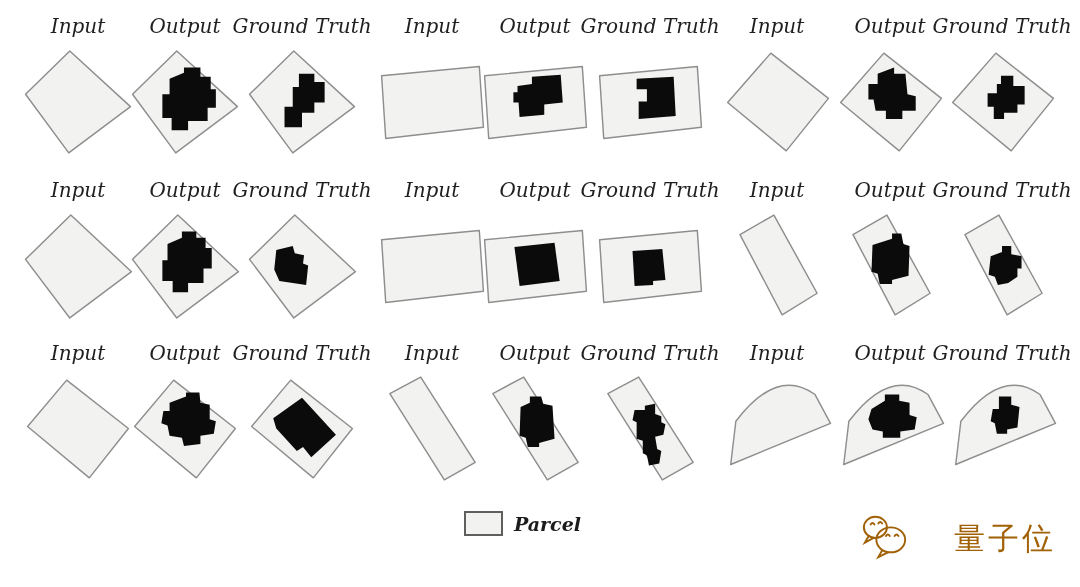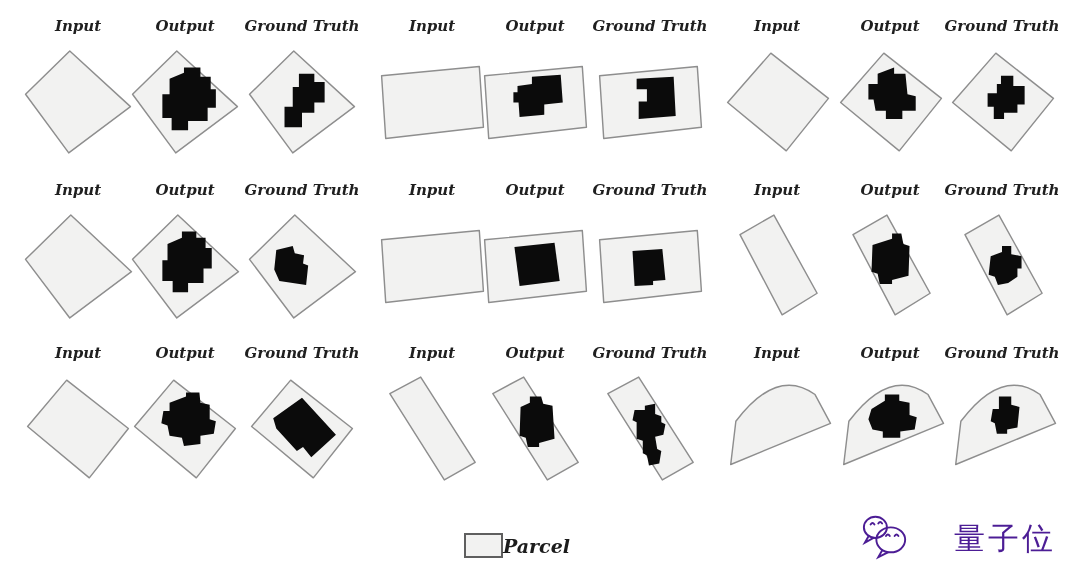--- a/index.html
+++ b/index.html
@@ -4,34 +4,34 @@
 <style>
   html,body{margin:0;padding:0;background:#ffffff;}
   .canvas{
     position:relative;width:1080px;height:587px;background:#ffffff;overflow:hidden;
     font-family:"DejaVu Serif", serif;
   }
   .cell{
     position:absolute;width:120px;display:flex;flex-direction:column;align-items:center;
   }
   .cell-label{
-    font-style:italic;font-weight:700;font-size:15px;line-height:20px;height:20px;
+    font-style:italic;font-weight:400;font-size:20px;line-height:20px;height:20px;
     color:var(--label-color,#1f1f1f);white-space:nowrap;
   }
   .cell svg{margin-top:12px;display:block;}
   .parcel-poly{
     fill:var(--parcel-fill,#f2f2f1);
     stroke:var(--parcel-stroke,#8e8e8e);
     stroke-width:1.4;stroke-linejoin:round;
   }
   .footprint-poly{fill:var(--footprint-fill,#0b0b0b);}
   .legend{
     position:absolute;left:464px;top:511px;display:flex;align-items:center;gap:26px;
   }
-  .legend-item{display:flex;align-items:center;margin-top:22px;}
+  .legend-item{display:flex;align-items:center;gap:11px;}
   .swatch{width:39px;height:25px;display:inline-block;box-sizing:border-box;}
   .swatch-parcel{background:var(--parcel-fill,#f2f2f1);border:2px solid var(--legend-border,#5f5f5f);}
   .swatch-footprint{background:var(--footprint-fill,#0b0b0b);}
   .legend-label{font-style:italic;font-weight:600;font-size:19px;color:#1c1c1c;white-space:nowrap;}
   .watermark{
     position:absolute;right:24px;top:512px;display:flex;align-items:center;gap:5px;
     color:#c8c8c8;
   }
   .watermark-text{
     font-family:"DejaVu Sans", sans-serif;font-size:31px;font-weight:500;
@@ -226,21 +226,21 @@
       </div>
     </div>
 
   <div class="legend">
     <div class="legend-item">
       <span class="swatch swatch-parcel"></span>
       <span class="legend-label">Parcel</span>
     </div>
   </div>
 
-  <div class="watermark" style="color: #4c1d95; gap: 43px;">
+  <div class="watermark" style="color: #a16207; gap: 43px;">
     <span>
       <svg width="52" height="48" viewBox="0 0 54 50" fill="none" stroke="currentColor" stroke-width="2" stroke-linecap="round">
         <ellipse cx="17" cy="16" rx="12" ry="11"></ellipse>
         <path d="M10 25 L6 32 L15 27"></path>
         <path d="M12 13 q2 -3 4 0"></path>
         <path d="M20 12 q2 -3 4 0"></path>
         <ellipse cx="33" cy="29" rx="15" ry="13"></ellipse>
         <path d="M24 40 L20 47 L30 42"></path>
         <path d="M28 25 q2 -3 4 0"></path>
         <path d="M37 25 q2 -3 4 0"></path>

